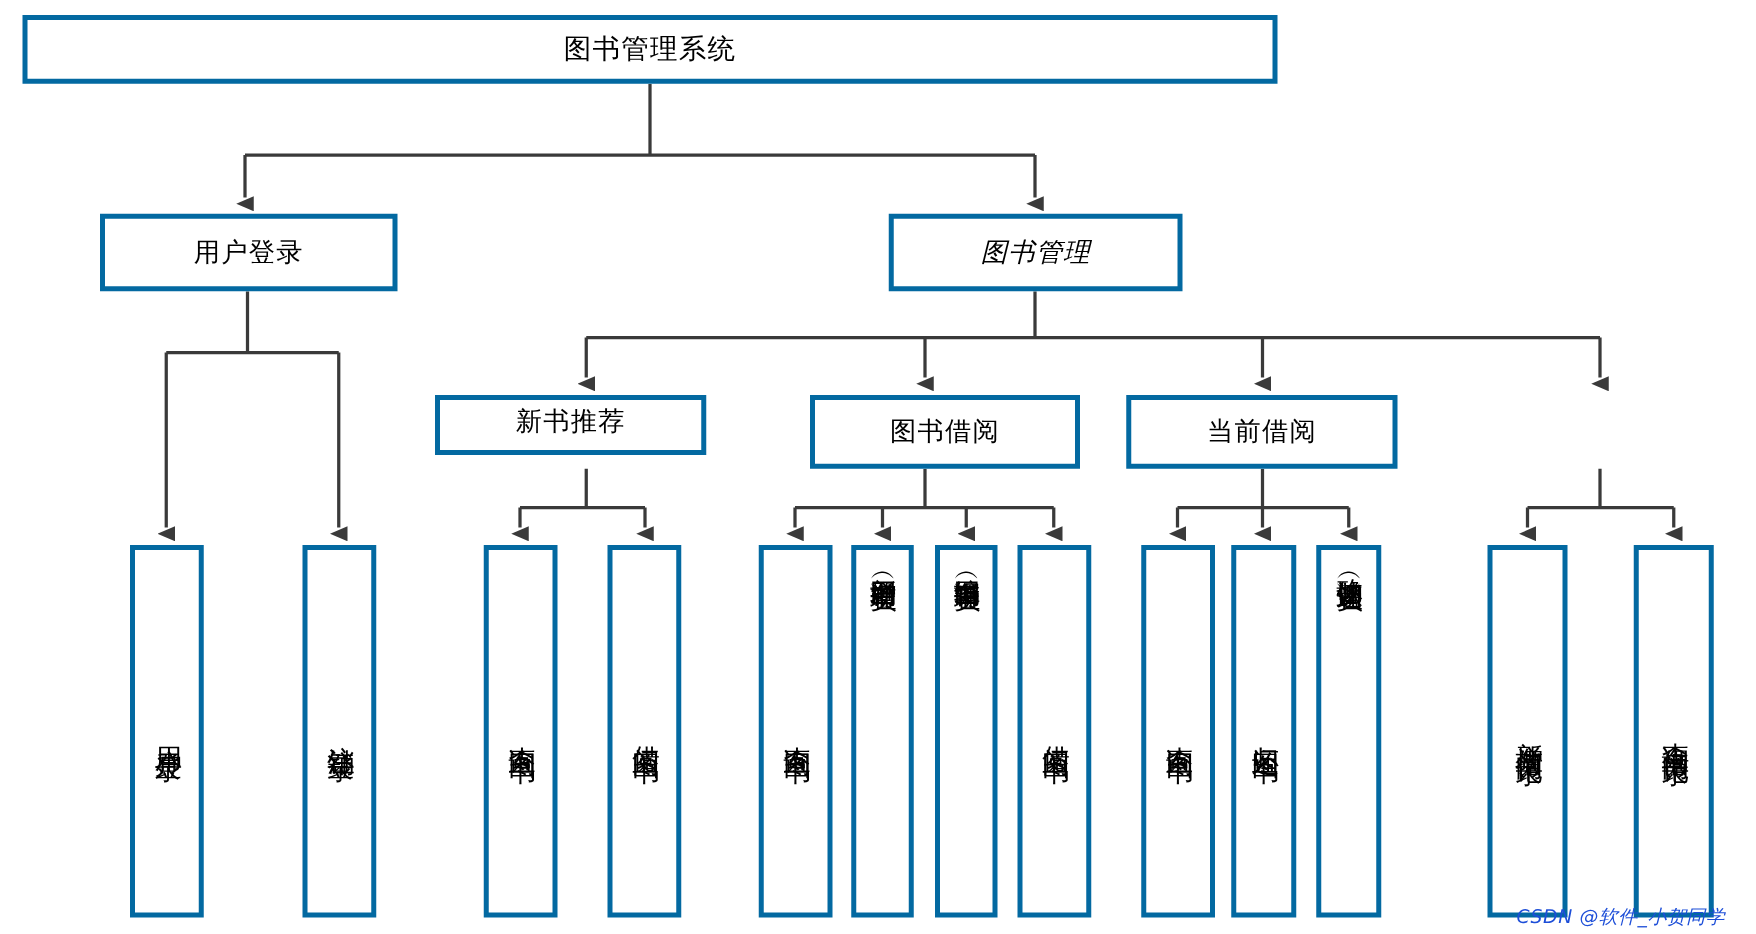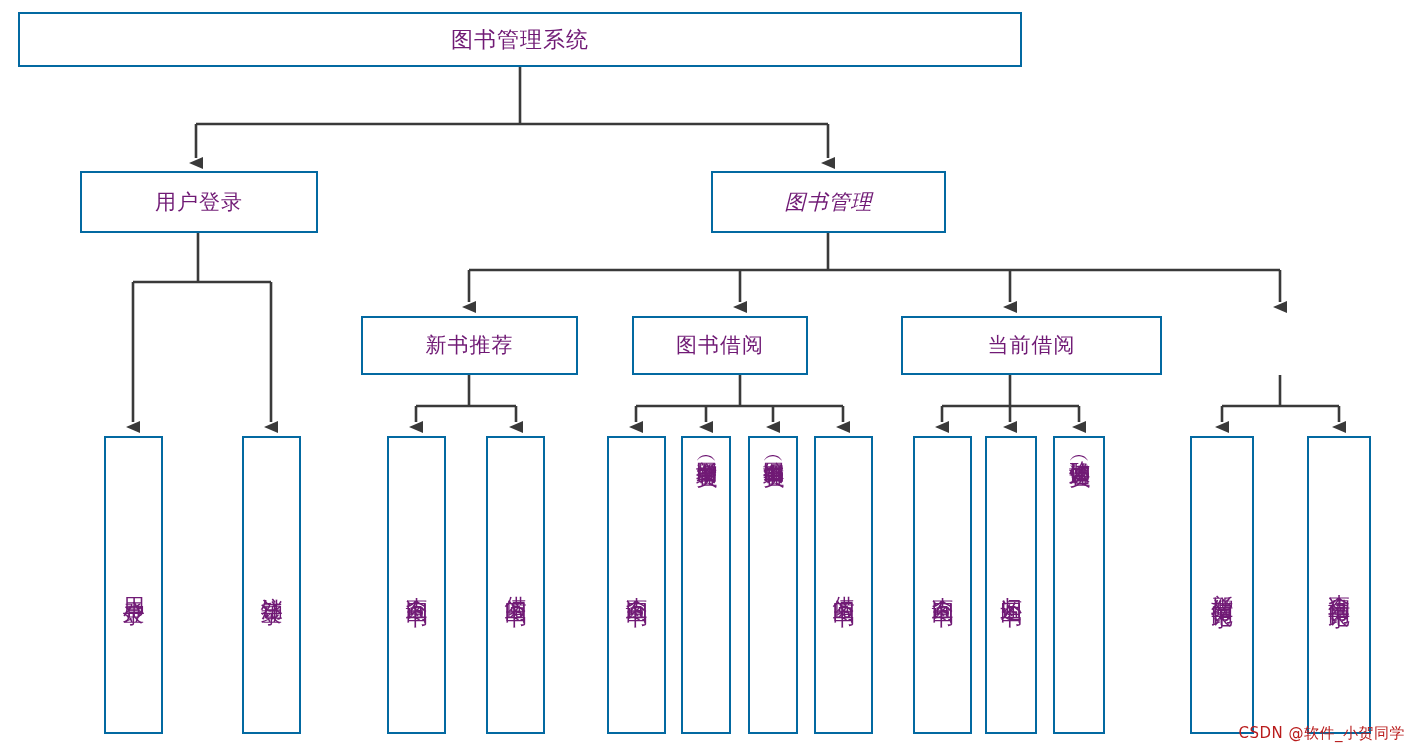--- a/index.html
+++ b/index.html
@@ -1,38 +1,38 @@
 <!DOCTYPE html>
 <html><head>
 <meta charset="utf-8">
 <style>
   html,body{margin:0;padding:0;background:#ffffff;}
   body{font-family:"DejaVu Sans","Liberation Sans",sans-serif;}
   #canvas{position:relative;width:1405px;height:747px;background:#ffffff;overflow:hidden;}
   svg#wires{position:absolute;left:0;top:0;width:1405px;height:747px;pointer-events:none;}
 
   .node{position:absolute;box-sizing:border-box;background:#ffffff;
-        border:2px solid #0369a1;display:flex;align-items:center;justify-content:center;
-        color:#701a75;}
+        border:4px solid #0369a1;display:flex;align-items:center;justify-content:center;
+        color:#000000;}
   .node .lbl{display:block;text-align:center;line-height:1.18;white-space:nowrap;}
 
   
   .h-node .lbl{font-size:21px;letter-spacing:1px;}
   .root .lbl{font-size:22px;letter-spacing:1px;}
 
   
   .v-node{padding:6px 0;align-items:flex-start;}
   .v-node .lbl{writing-mode:vertical-rl;text-orientation:upright;
                font-size:22px;line-height:1.12;letter-spacing:3px;white-space:nowrap;
                margin:0 auto;}
   .v-node.tall .lbl{font-size:21px;letter-spacing:1px;}
   .v-node.mid   {align-items:center;}
 
-  .watermark{position:absolute;right:0;bottom:4px;color:#b91c1c;font-size:15px;
-             letter-spacing:.5px;white-space:nowrap;}
+  .watermark{position:absolute;right:25px;bottom:4px;color:#1d4ed8;font-size:15px;
+             letter-spacing:.5px;white-space:nowrap;font-style:italic;}
 </style>
 </head>
 <body>
 
 <div id="canvas">
 
   <svg id="wires" viewBox="0 0 1405 747">
     <defs>
       <marker id="ar" markerWidth="12" markerHeight="14" refX="1" refY="7" orient="auto" markerUnits="userSpaceOnUse">
         <path d="M0,0 L12,0 L6,14 Z" fill="#3a3a3a"></path>
@@ -87,29 +87,29 @@
   </div>
 
   <div class="node h-node" style="left:80px;top:171px;width:238px;height:62px;">
     <span class="lbl">用户登录</span>
   </div>
 
   <div class="node h-node" style="left:711px;top:171px;width:235px;height:62px;font-style:italic;">
     <span class="lbl">图书管理</span>
   </div>
 
-  <div class="node h-node" style="left:361px;top:316px;width:217px;height:59px;">
+  <div class="node h-node" style="left:348px;top:316px;width:217px;height:48px;font-family:Liberation Mono, monospace;">
     <span class="lbl">新书推荐</span>
   </div>
 
-  <div class="node h-node" style="left:632px;top:316px;width:176px;height:59px;">
+  <div class="node h-node" style="left:648px;top:316px;width:216px;height:59px;">
     <span class="lbl">图书借阅</span>
   </div>
 
-  <div class="node h-node" style="left:901px;top:316px;width:261px;height:59px;">
+  <div class="node h-node" style="left:901px;top:316px;width:217px;height:59px;">
     <span class="lbl">当前借阅</span>
   </div>
 
 
   <div class="node v-node mid" style="left:104px;top:436px;width:59px;height:298px;">
     <span class="lbl">用户登录</span>
   </div>
 
   <div class="node v-node mid" style="left:242px;top:436px;width:59px;height:298px;">
     <span class="lbl">注销登录</span>

